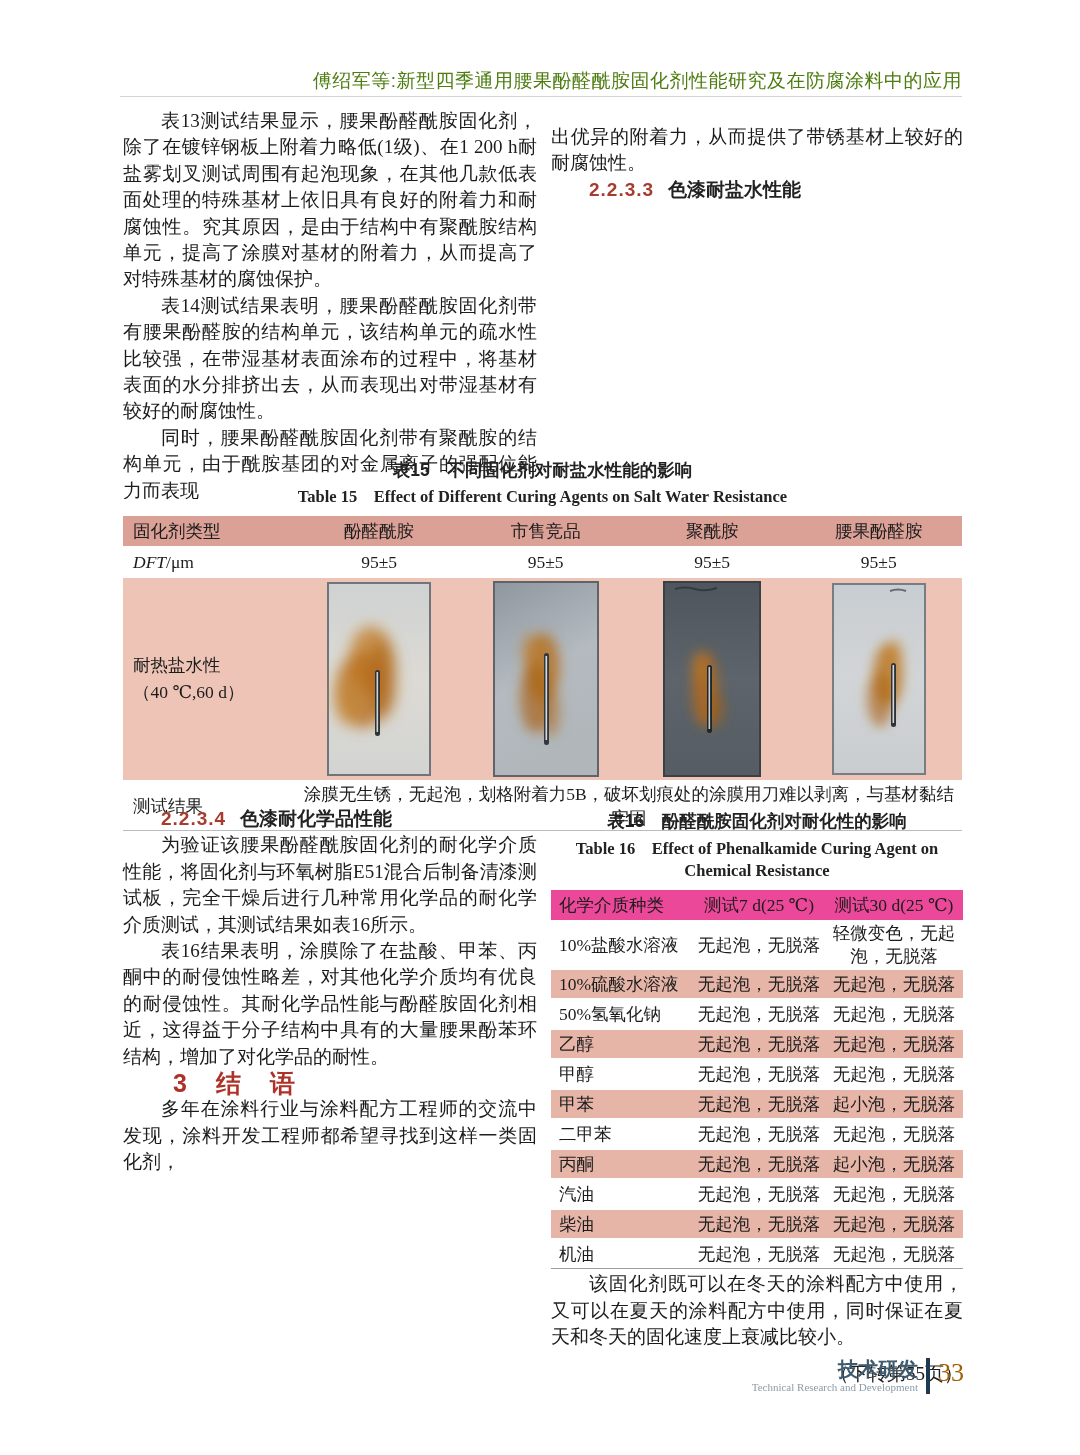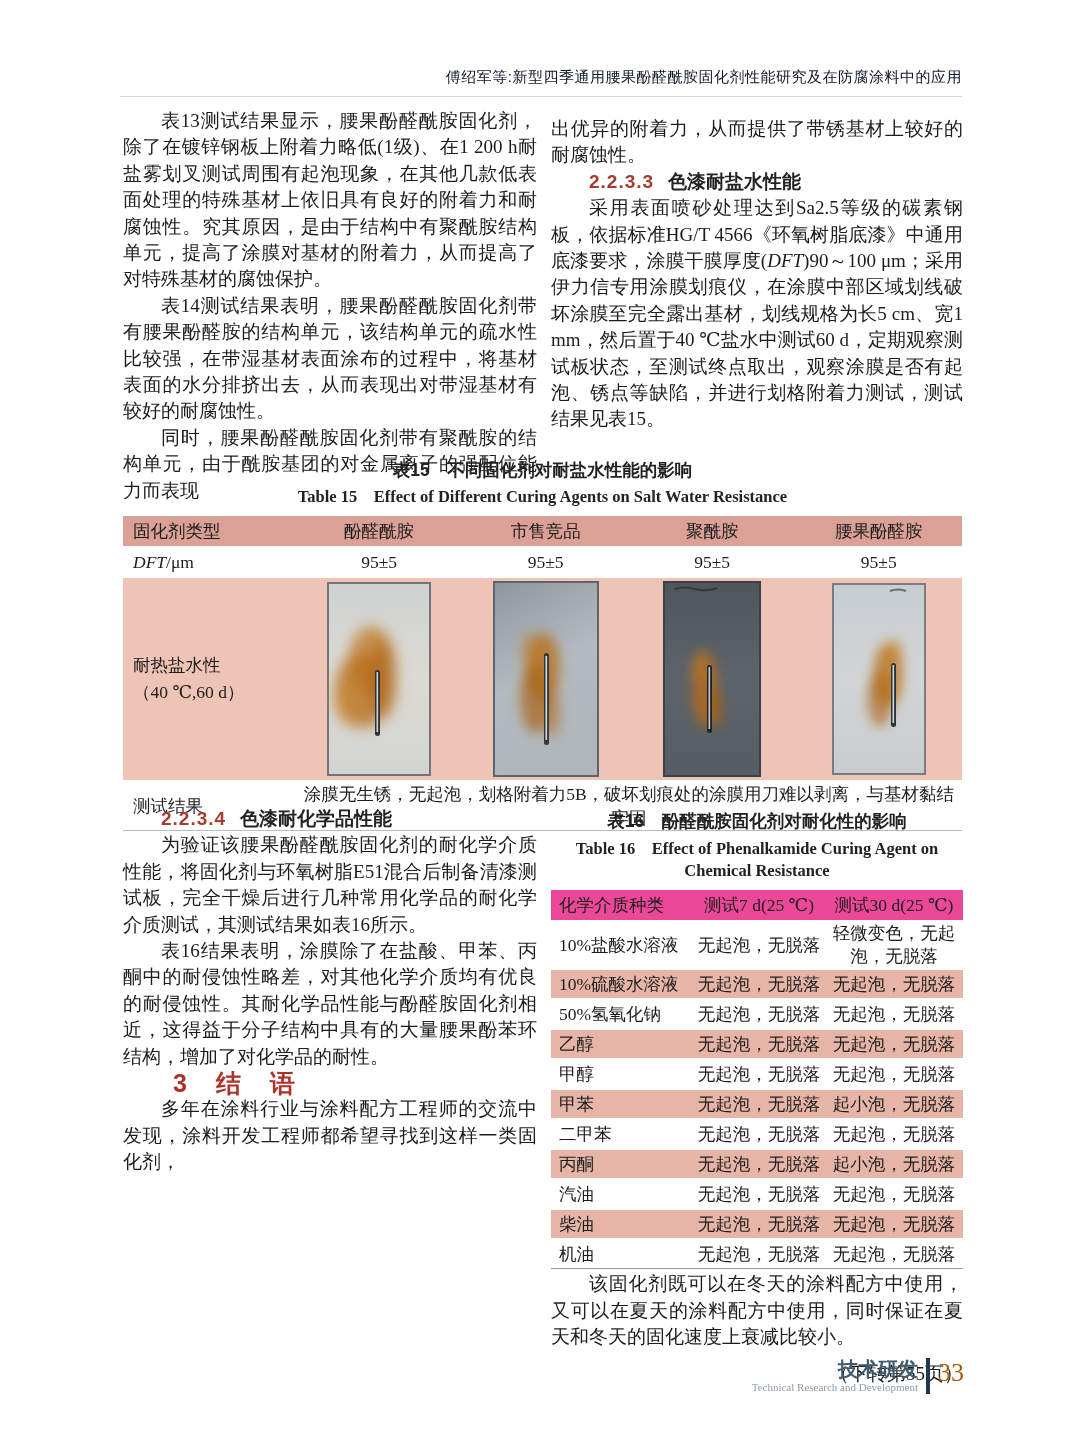--- a/index.html
+++ b/index.html
@@ -7,32 +7,32 @@
     position:relative;
     width:1080px;height:1455px;
     background:#ffffff;
     font-family:"Liberation Serif","DejaVu Serif",serif;
     color:#1c1c1c;
     overflow:hidden;
   }
   
   .running-head{
     position:absolute;top:68px;right:118px;
-    font-size:15px;color:#0f172a;letter-spacing:.5px;
+    font-size:19px;color:#4d7c0f;letter-spacing:.5px;
     font-family:Liberation Sans, sans-serif;
   }
   .head-rule{
     position:absolute;top:96px;left:120px;width:842px;height:1px;
     background:#d3d6d8;
   }
   
   .col{position:absolute;width:414px;font-size:19px;line-height:26.4px;text-align:justify;}
   .col p{margin:0;text-indent:2em;}
   .col-left-top{top:108px;left:123px;}
-  .col-right-top{top:116px;left:551px;width:412px;}
+  .col-right-top{top:124px;left:551px;width:412px;}
   .col-left-bottom{top:806px;left:123px;}
   .col-right-bottom{top:808px;left:551px;width:412px;}
   .no-indent{text-indent:0 !important;}
   .sec-head{margin:1px 0;text-indent:0;font-family:"Liberation Sans","DejaVu Sans",sans-serif;}
   .sec-num{color:#a63b2e;font-weight:bold;letter-spacing:1px;}
   .sec-title{font-weight:bold;color:#222;margin-left:14px;}
   .big-sec{
     margin:30px 0 12px 0;text-indent:0;
     font-family:"Liberation Sans","DejaVu Sans",sans-serif;
     font-size:25px;font-weight:bold;color:#ad3126;letter-spacing:2px;
@@ -106,21 +106,20 @@
 
   <div class="col col-left-top">
     <p>表13测试结果显示，腰果酚醛酰胺固化剂，除了在镀锌钢板上附着力略低(1级)、在1 200 h耐盐雾划叉测试周围有起泡现象，在其他几款低表面处理的特殊基材上依旧具有良好的附着力和耐腐蚀性。究其原因，是由于结构中有聚酰胺结构单元，提高了涂膜对基材的附着力，从而提高了对特殊基材的腐蚀保护。</p>
     <p>表14测试结果表明，腰果酚醛酰胺固化剂带有腰果酚醛胺的结构单元，该结构单元的疏水性比较强，在带湿基材表面涂布的过程中，将基材表面的水分排挤出去，从而表现出对带湿基材有较好的耐腐蚀性。</p>
     <p>同时，腰果酚醛酰胺固化剂带有聚酰胺的结构单元，由于酰胺基团的对金属离子的强配位能力而表现</p>
   </div>
 
   <div class="col col-right-top">
     <p class="no-indent">出优异的附着力，从而提供了带锈基材上较好的耐腐蚀性。</p>
     <p class="sec-head"><span class="sec-num">2.2.3.3</span><span class="sec-title">色漆耐盐水性能</span></p>
-    <p><span>采用表面喷砂处理达到Sa2.5等级的碳素钢板，依据标准HG/T 4566《环氧树脂底漆》中通用底漆要求，涂膜干膜厚度(</span><span class="ital">DFT</span><span>)90～100 μm；采用伊力信专用涂膜划痕仪，在涂膜中部区域划线破坏涂膜至完全露出基材，划线规格为长5 cm、宽1 mm，然后置于40 ℃盐水中测试60 d，定期观察测试板状态，至测试终点取出，观察涂膜是否有起泡、锈点等缺陷，并进行划格附着力测试，测试结果见表15。</span></p>
   </div>
 
   <div class="table15-wrap">
     <div class="tbl-title-cn">表15　不同固化剂对耐盐水性能的影响</div>
     <div class="tbl-title-en">Table 15　Effect of Different Curing Agents on Salt Water Resistance</div>
     <table class="t15">
       <colgroup>
           <col class="c0">
           <col class="cn">
           <col class="cn">

